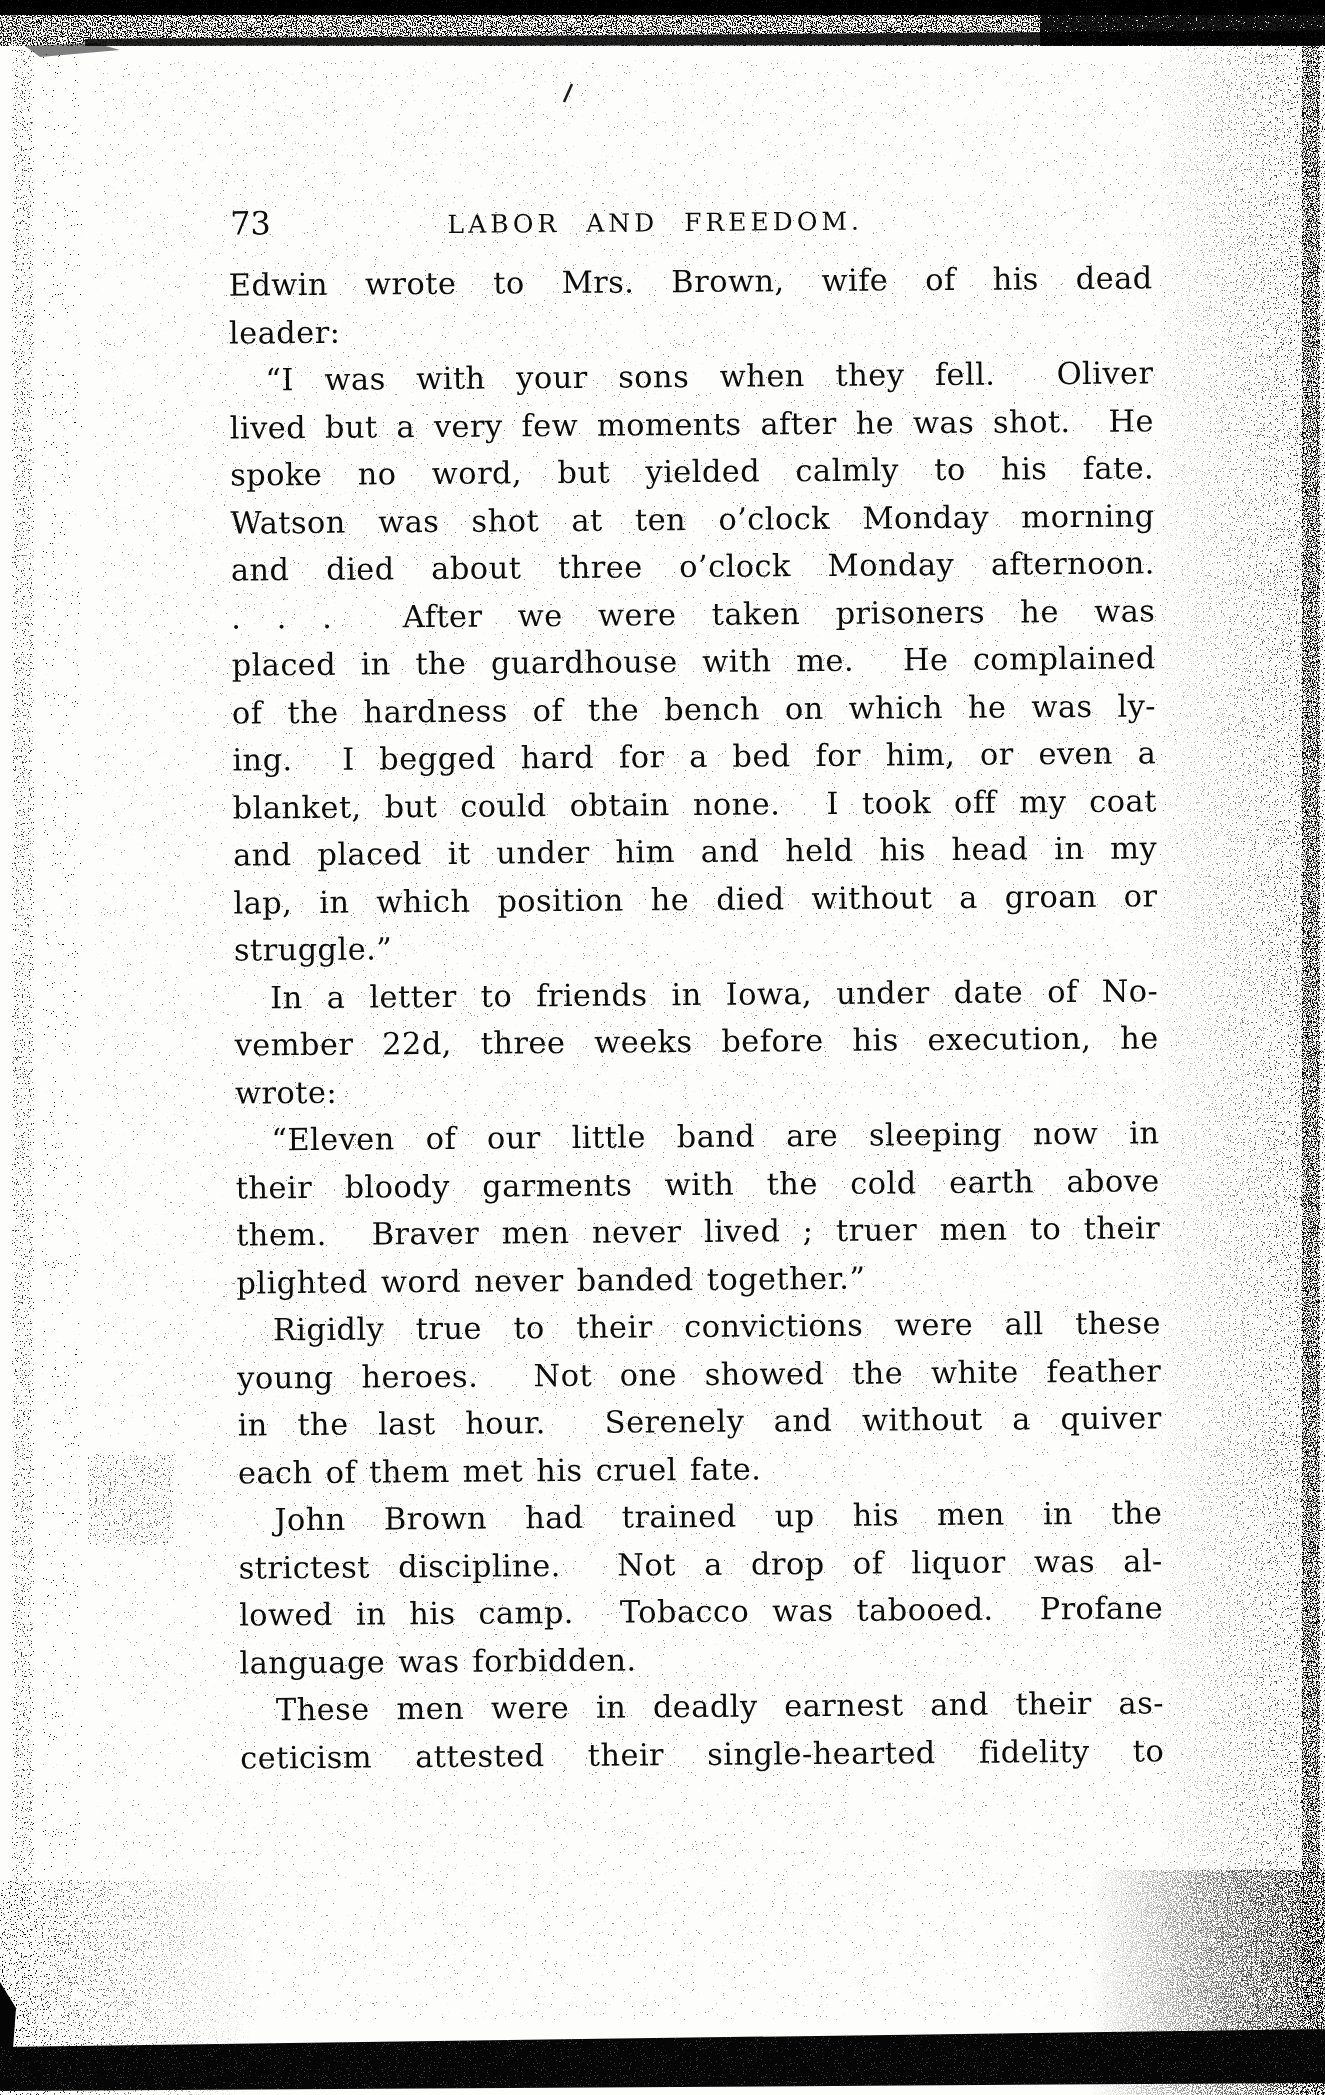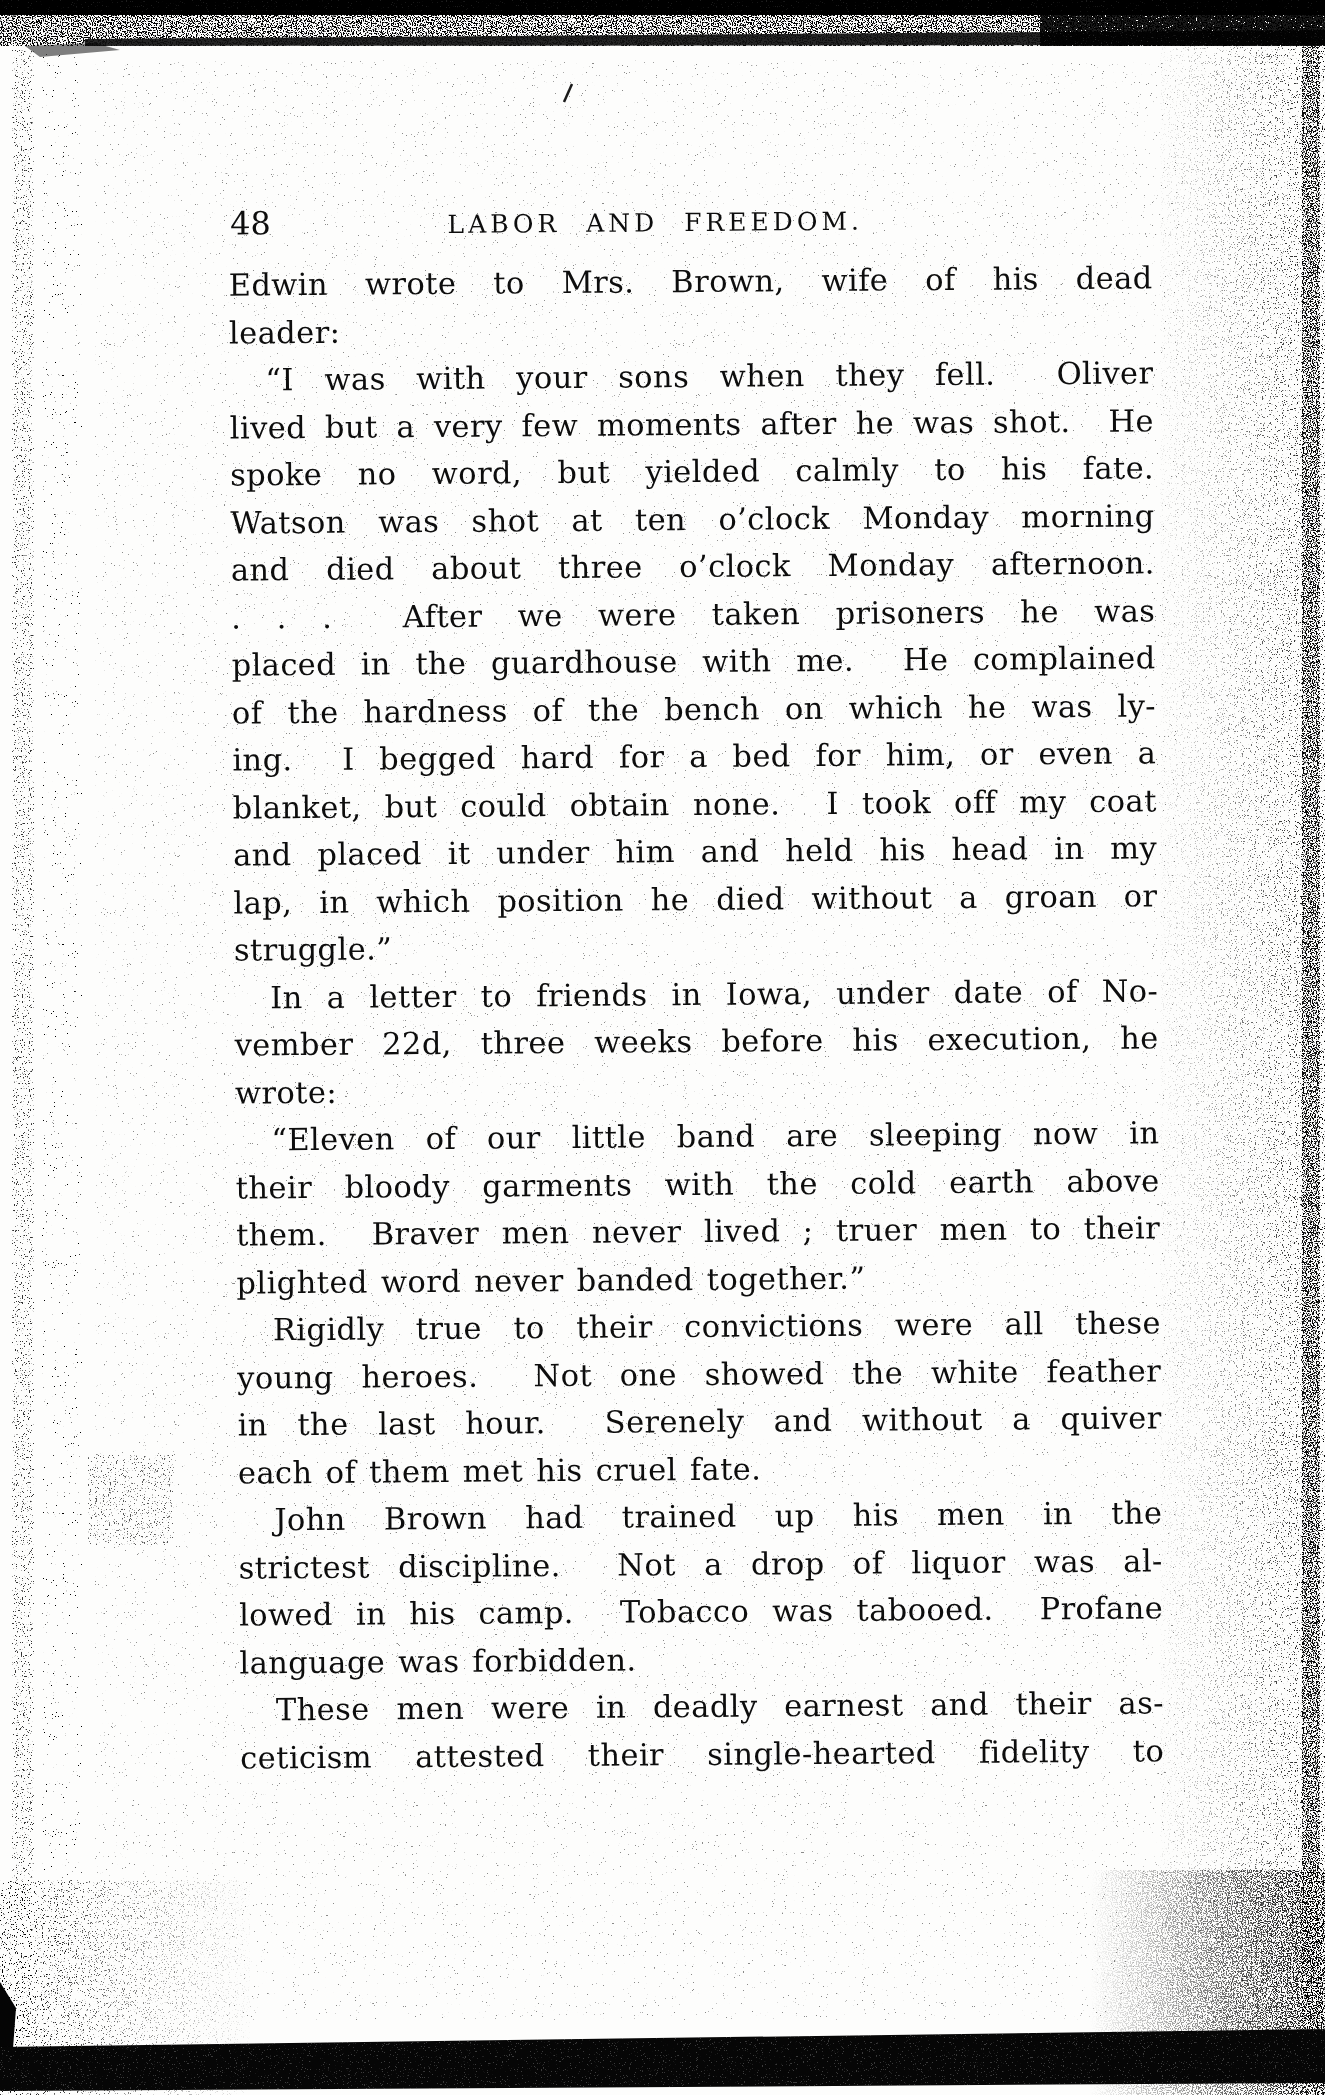--- a/index.html
+++ b/index.html
@@ -146,21 +146,21 @@
     <g>
       <polygon points="0,2047 1325,2029 1325,2083 0,2091" fill="#060606"></polygon>
       <g clip-path="url(#bandClip)">
         <rect x="0" y="2025" width="1325" height="70" filter="url(#fWhite)" opacity="0.22"></rect>
       </g>
     </g>
   </svg>
 
   <div class="print">
     <div class="running-head">
-      <span class="pageno">48</span>
+      <span class="pageno">73</span>
       <span class="head">LABOR AND FREEDOM.</span>
     </div>
     <div class="page-body">
         <p class="line just">Edwin wrote to Mrs. Brown, wife of his dead</p>
         <p class="line flush">leader:</p>
         <p class="line indent just">“I was with your sons when they fell.  Oliver</p>
         <p class="line just">lived but a very few moments after he was shot.  He</p>
         <p class="line just">spoke no word, but yielded calmly to his fate.</p>
         <p class="line just">Watson was shot at ten o’clock Monday morning</p>
         <p class="line just">and died about three o’clock Monday afternoon.</p>

